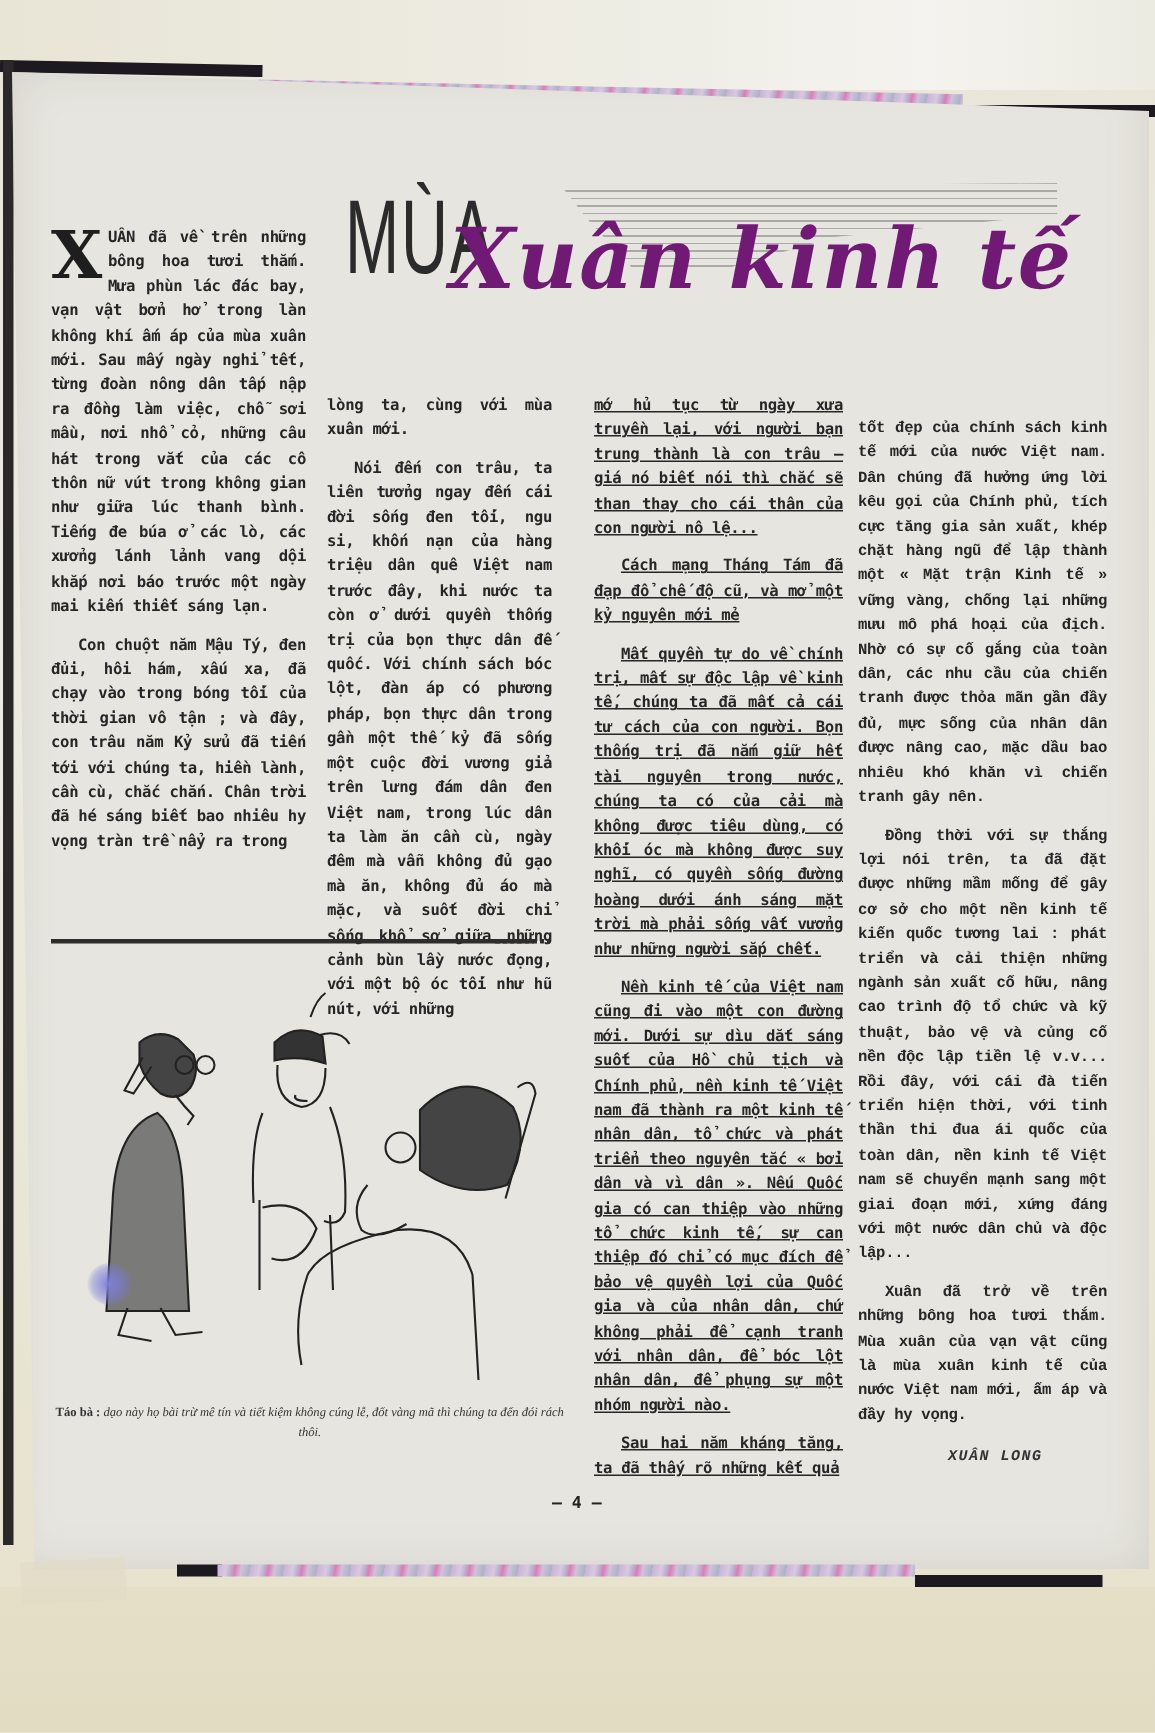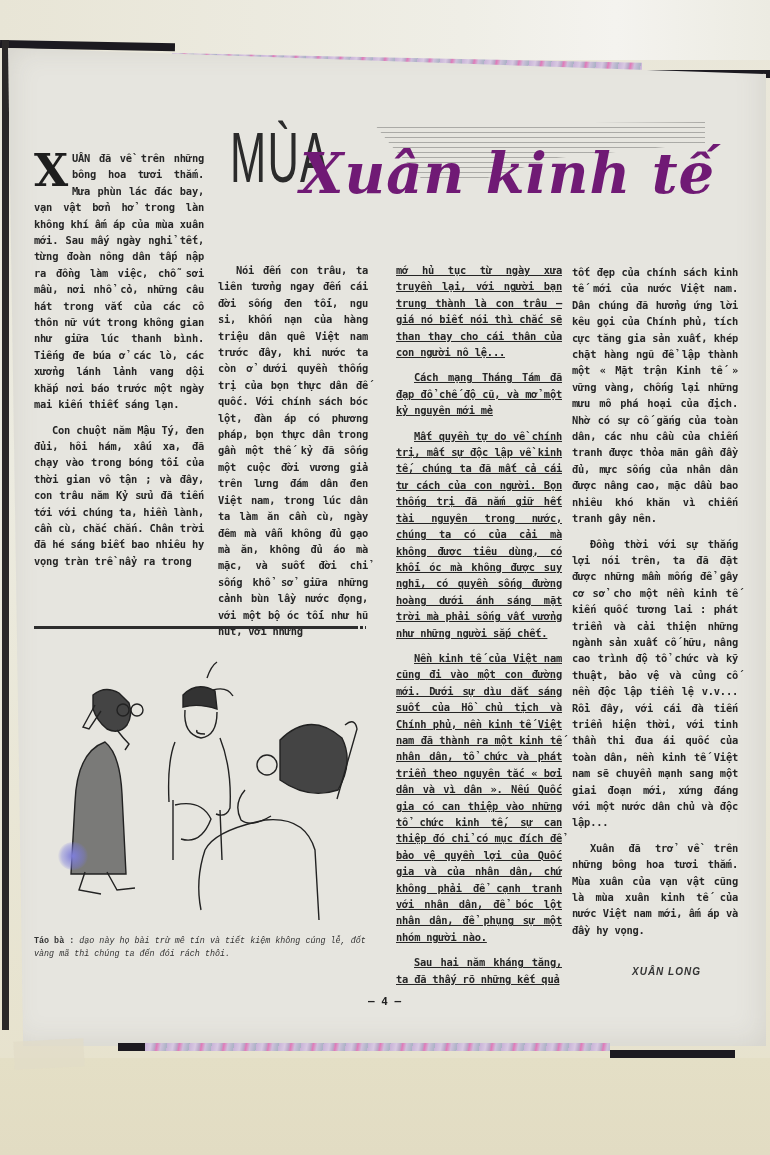--- a/index.html
+++ b/index.html
@@ -30,27 +30,27 @@
   .col{position:absolute;font-family:"DejaVu Sans Mono",monospace;font-weight:bold;
        font-size:10.4px;line-height:16.4px;color:#262626;text-align:justify;letter-spacing:-0.2px;}
   .col p{margin:0 0 9px 0;text-indent:18px;}
   .col p.first{text-indent:0;}
   .dropcap{float:left;font-family:"DejaVu Serif",serif;font-size:44px;line-height:38px;
        font-weight:bold;margin:2px 4px 0 0;color:#1e1e1e;}
   .rule{position:absolute;left:34px;top:626px;width:322px;height:3px;background:#2d2d2d;}
   .rule-dash{position:absolute;left:330px;top:626px;width:36px;height:3px;
        background:repeating-linear-gradient(90deg,#2d2d2d 0 3px,transparent 3px 5px);}
   .cartoon{position:absolute;left:55px;top:650px;width:320px;height:270px;}
-  .caption{position:absolute;left:34px;top:935px;width:345px;font-family:Liberation Mono, monospace;
-       font-size:8.4px;line-height:13px;color:#333;}
+  .caption{position:absolute;left:34px;top:935px;width:345px;font-family:Liberation Serif, serif;
+       font-size:8.4px;line-height:13px;color:#333;text-align:center;}
   .caption .spk{font-style:normal;font-weight:bold;}
   .caption .line{font-style:italic;}
   .page-no{position:absolute;left:368px;top:995px;font-family:"DejaVu Sans Mono",monospace;
        font-size:11px;font-weight:bold;color:#222;}
-  .signature{position:absolute;left:632px;top:966px;font-family:Liberation Sans, sans-serif;font-style:italic;
+  .signature{position:absolute;left:632px;top:966px;font-family:Liberation Mono, monospace;font-style:italic;
        font-weight:bold;font-size:10px;letter-spacing:1px;color:#333;text-align:right;}
   .tape{position:absolute;left:14px;top:1040px;width:70px;height:28px;background:rgba(225,220,200,0.7);
        transform:rotate(-3deg);}
   .ink-stain{position:absolute;left:58px;top:842px;width:30px;height:28px;border-radius:50%;
        background:radial-gradient(circle,#7e7ed8 0%,rgba(120,120,220,0.4) 55%,transparent 75%);}
   .flag{position:absolute;left:352px;top:79px;width:0;height:0;border-left:40px solid #2a17d8;border-top:10px solid transparent;}
 </style>
 </head>
 <body>
 
@@ -73,35 +73,36 @@
 <div class="speed-lines"></div>
 <div class="title-mua">MÙA</div>
 <div class="title-xuan">Xuân kinh tế</div>
 
 <div class="col" style="left:34px;top:150px;width:170px;">
   <p class="first"><span class="dropcap">X</span><span>UÂN đã về trên những bông hoa tươi thắm. Mưa phùn lác đác bay, vạn vật bởn hở trong làn không khí ấm áp của mùa xuân mới. Sau mấy ngày nghỉ tết, từng đoàn nông dân tấp nập ra đồng làm việc, chỗ sơi mầu, nơi nhổ cỏ, những câu hát trong vắt của các cô thôn nữ vút trong không gian như giữa lúc thanh bình. Tiếng đe búa ở các lò, các xưởng lánh lảnh vang dội khắp nơi báo trước một ngày mai kiến thiết sáng lạn.</span></p>
   <p>Con chuột năm Mậu Tý, đen đủi, hôi hám, xấu xa, đã chạy vào trong bóng tối của thời gian vô tận ; và đây, con trâu năm Kỷ sửu đã tiến tới với chúng ta, hiền lành, cần cù, chắc chắn. Chân trời đã hé sáng biết bao nhiêu hy vọng tràn trề nẩy ra trong</p>
 </div>
 
 <div class="col" style="left:218px;top:262px;width:150px;">
+  <p class="first">lòng ta, cùng với mùa xuân mới.</p>
   <p>Nói đến con trâu, ta liên tưởng ngay đến cái đời sống đen tối, ngu si, khốn nạn của hàng triệu dân quê Việt nam trước đây, khi nước ta còn ở dưới quyền thống trị của bọn thực dân đế quốc. Với chính sách bóc lột, đàn áp có phương pháp, bọn thực dân trong gần một thế kỷ đã sống một cuộc đời vương giả trên lưng đám dân đen Việt nam, trong lúc dân ta làm ăn cần cù, ngày đêm mà vẫn không đủ gạo mà ăn, không đủ áo mà mặc, và suốt đời chỉ sống khổ sở giữa những cảnh bùn lầy nước đọng, với một bộ óc tối như hũ nút, với những</p>
 </div>
 
 <div class="rule"></div>
 <div class="rule-dash"></div>
 
 <div class="col" style="left:396px;top:262px;width:166px;text-decoration:underline;">
   <p class="first">mớ hủ tục từ ngày xưa truyền lại, với người bạn trung thành là con trâu — giá nó biết nói thì chắc sẽ than thay cho cái thân của con người nô lệ...</p>
   <p>Cách mạng Tháng Tám đã đạp đổ chế độ cũ, và mở một kỷ nguyên mới mẻ</p>
   <p>Mất quyền tự do về chính trị, mất sự độc lập về kinh tế, chúng ta đã mất cả cái tư cách của con người. Bọn thống trị đã nắm giữ hết tài nguyên trong nước, chúng ta có của cải mà không được tiêu dùng, có khối óc mà không được suy nghĩ, có quyền sống đường hoàng dưới ánh sáng mặt trời mà phải sống vất vưởng như những người sắp chết.</p>
   <p>Nền kinh tế của Việt nam cũng đi vào một con đường mới. Dưới sự dìu dắt sáng suốt của Hồ chủ tịch và Chính phủ, nền kinh tế Việt nam đã thành ra một kinh tế nhân dân, tổ chức và phát triển theo nguyên tắc « bởi dân và vì dân ». Nếu Quốc gia có can thiệp vào những tổ chức kinh tế, sự can thiệp đó chỉ có mục đích để bảo vệ quyền lợi của Quốc gia và của nhân dân, chứ không phải để cạnh tranh với nhân dân, để bóc lột nhân dân, để phụng sự một nhóm người nào.</p>
   <p>Sau hai năm kháng tăng, ta đã thấy rõ những kết quả</p>
 </div>
 
-<div class="col" style="left:572px;top:264px;width:166px;">
+<div class="col" style="left:572px;top:278px;width:166px;font-family:Liberation Mono, monospace;">
   <p class="first">tốt đẹp của chính sách kinh tế mới của nước Việt nam. Dân chúng đã hưởng ứng lời kêu gọi của Chính phủ, tích cực tăng gia sản xuất, khép chặt hàng ngũ để lập thành một « Mặt trận Kinh tế » vững vàng, chống lại những mưu mô phá hoại của địch. Nhờ có sự cố gắng của toàn dân, các nhu cầu của chiến tranh được thỏa mãn gần đầy đủ, mực sống của nhân dân được nâng cao, mặc dầu bao nhiêu khó khăn vì chiến tranh gây nên.</p>
   <p>Đồng thời với sự thắng lợi nói trên, ta đã đặt được những mầm mống để gây cơ sở cho một nền kinh tế kiến quốc tương lai : phát triển và cải thiện những ngành sản xuất cố hữu, nâng cao trình độ tổ chức và kỹ thuật, bảo vệ và củng cố nền độc lập tiền lệ v.v... Rồi đây, với cái đà tiến triển hiện thời, với tinh thần thi đua ái quốc của toàn dân, nền kinh tế Việt nam sẽ chuyển mạnh sang một giai đoạn mới, xứng đáng với một nước dân chủ và độc lập...</p>
   <p>Xuân đã trở về trên những bông hoa tươi thắm. Mùa xuân của vạn vật cũng là mùa xuân kinh tế của nước Việt nam mới, ấm áp và đầy hy vọng.</p>
 </div>
 <div class="signature">XUÂN LONG</div>
 
 <svg class="cartoon" viewBox="0 0 320 270" fill="none" stroke="#222" stroke-width="1.4">
 
   <g>
     <path d="M38 45 q12 -10 26 -2 l10 10 q4 12 -2 22 q-8 10 -20 4 q-10 -8 -14 -20z" fill="#444"></path>

